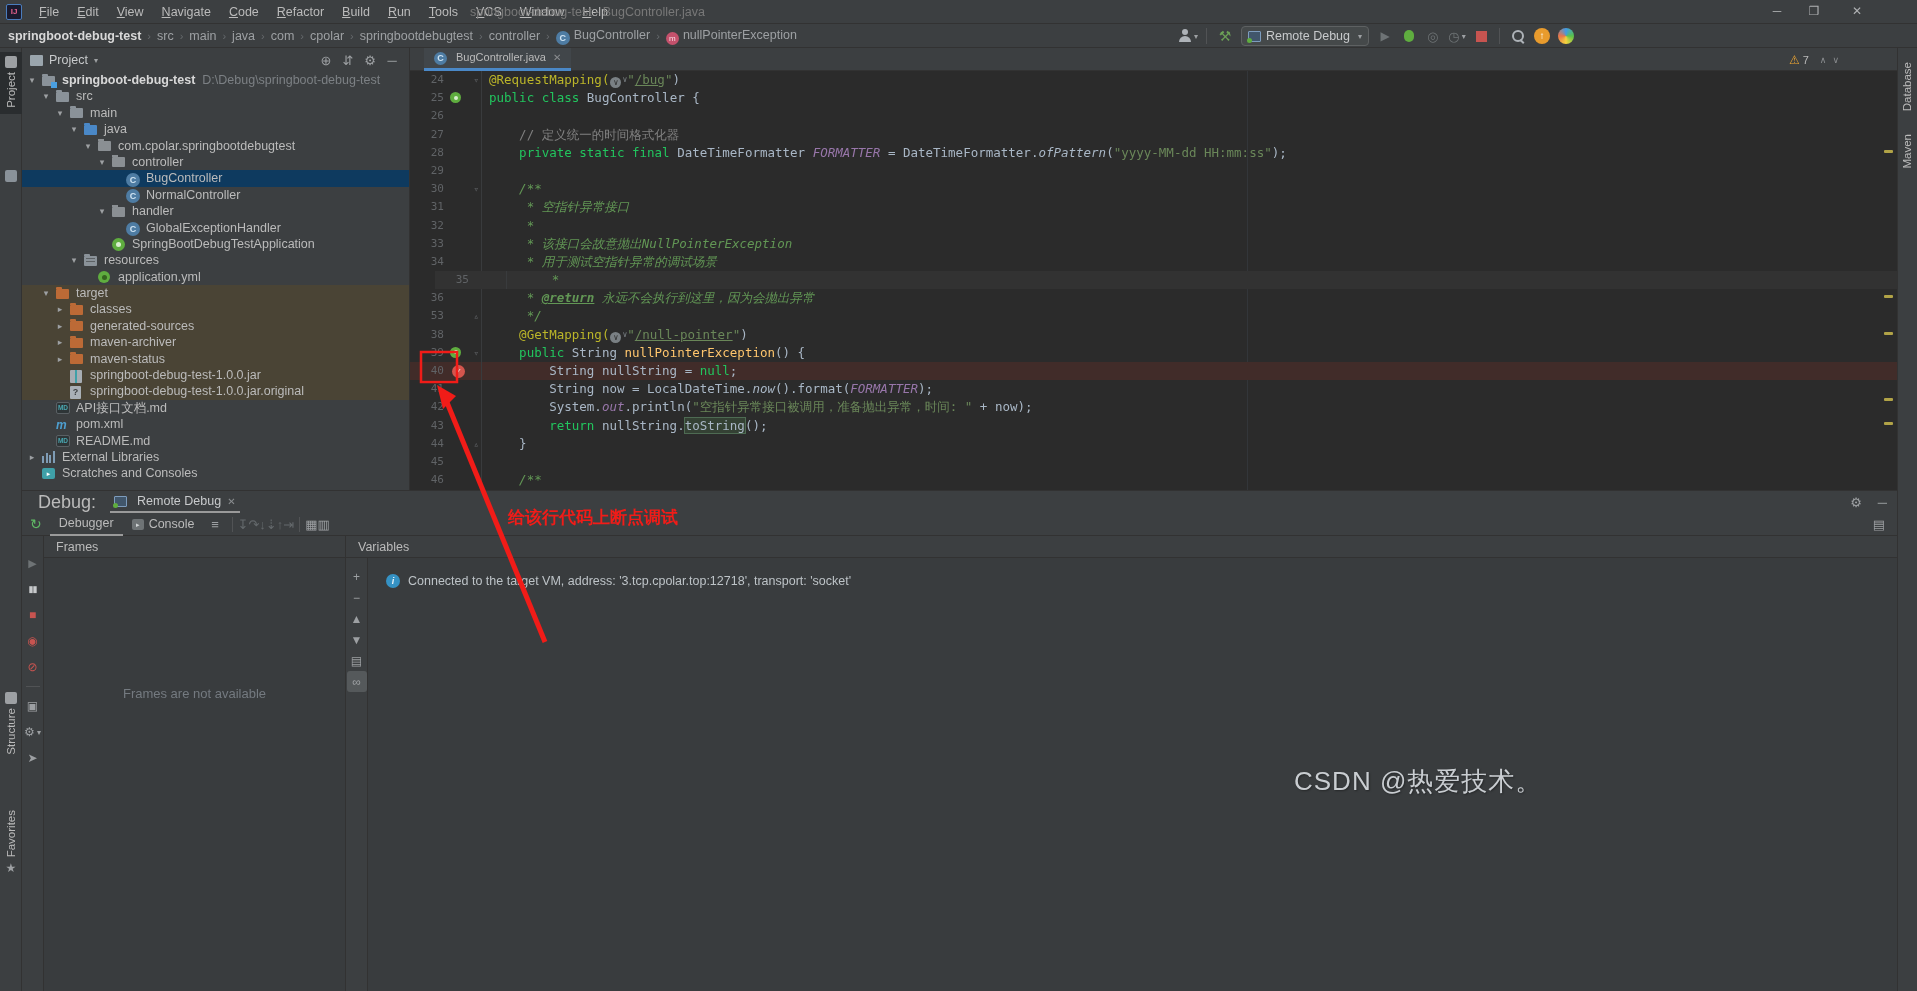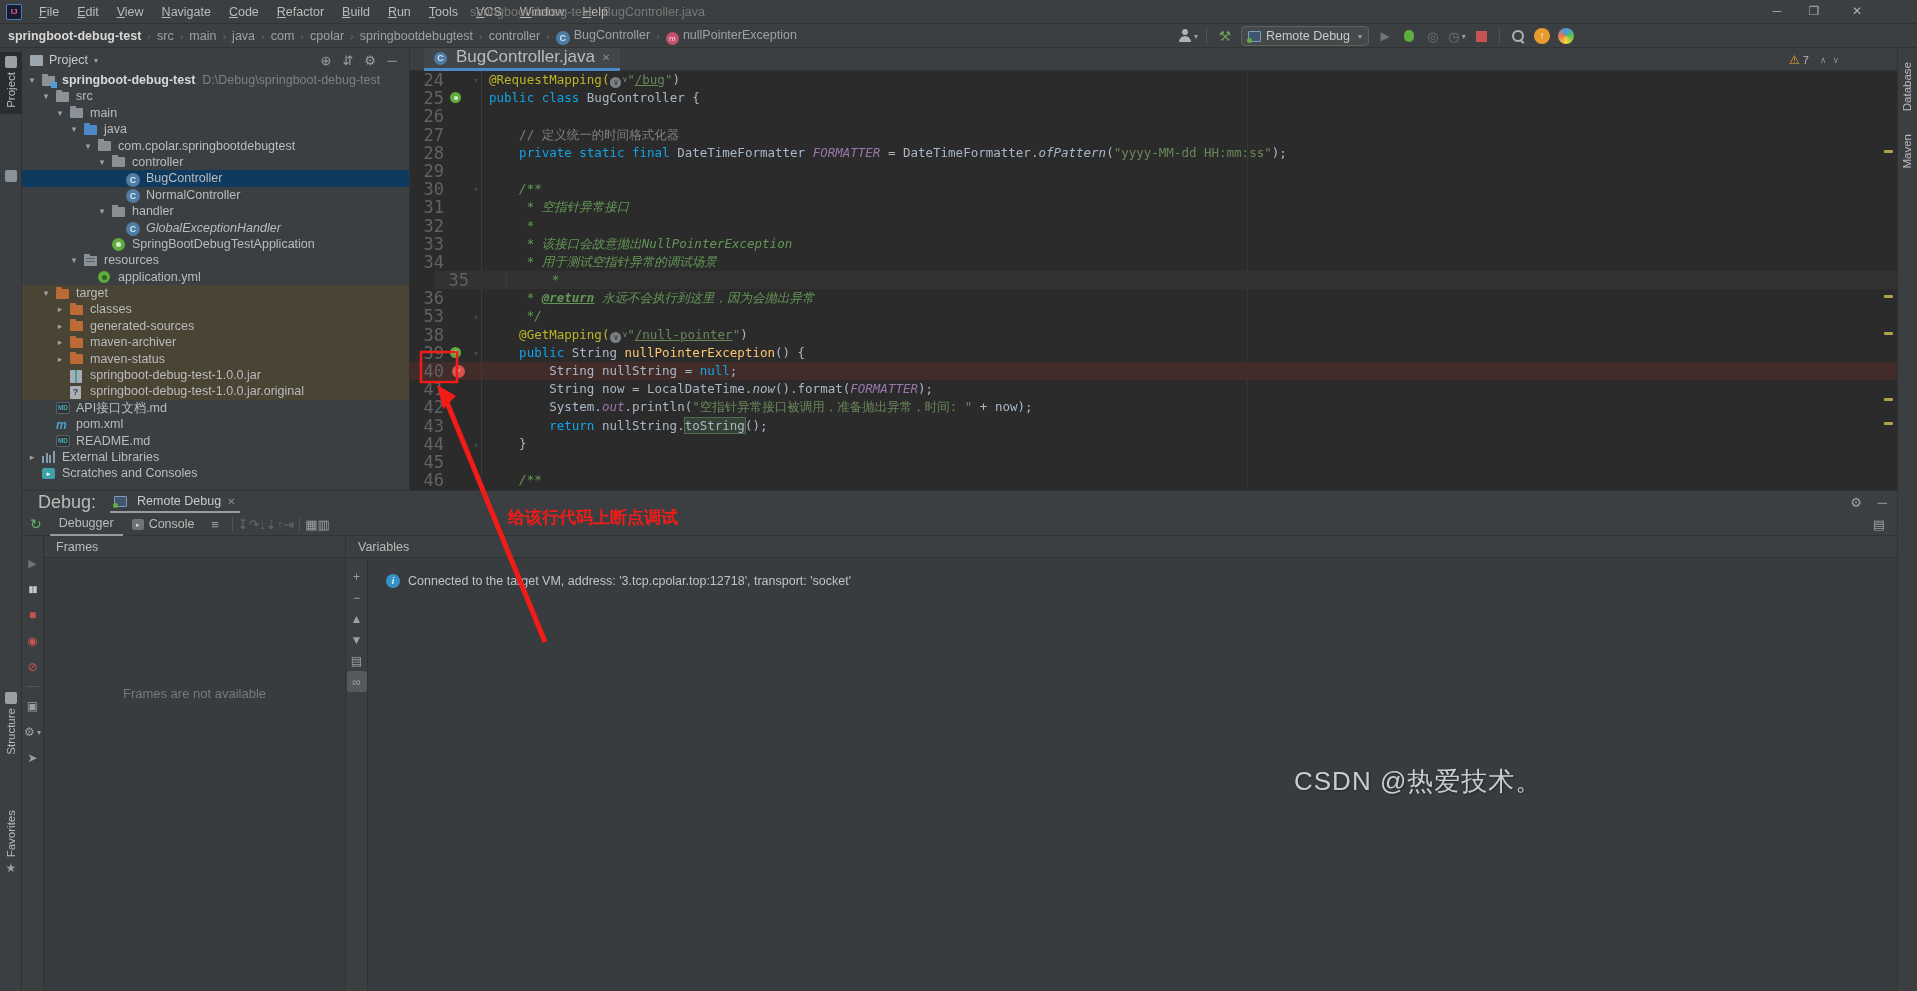--- a/index.html
+++ b/index.html
@@ -92,34 +92,34 @@
   .tmd { width:14px; height:12px; background:#2e3537; border:1px solid #5a6064; border-radius:2px; color:#49a6b0; font-size:6.5px; font-weight:bold; text-align:center; line-height:10px; }
   .tmaven { color:#4e9fd0; font-style:italic; font-weight:bold; font-size:12px; line-height:12px; }
   .tlibs { width:13px; height:12px; display:flex; gap:1.5px; align-items:flex-end; }
   .tlibs i { display:block; width:2.5px; background:#7f9cb5; }
   .tscratch { width:13px; height:11px; background:#3fa0a8; border-radius:2px; color:#fff; font-size:7px; text-align:center; line-height:11px; }
 
   
   #editor { position:absolute; left:410px; top:48px; width:1487px; height:442px; background:#2b2b2b; }
   #tabbar { position:absolute; left:0; top:0; width:100%; height:23px; background:#3c3f41; border-bottom:1px solid #323232; }
   #tab1 { position:absolute; left:14px; top:0; height:23px; display:flex; align-items:center; padding:0 10px; background:#41464a; border-bottom:3px solid #4a88c7; }
-  #tab1 .tabname { color:#bbbbbb; font-size:17px; margin:0 7px 2px 5px; }
+  #tab1 .tabname { color:#bbbbbb; font-size:11px; margin:0 7px 2px 5px; }
   #tab1 .tabx { color:#8a8d90; font-size:10px; margin-bottom:2px; }
   #code { position:absolute; left:0; top:23px; width:100%; }
   .code-row { position:relative; display:flex; height:18.2px; line-height:18.2px; font-family:"DejaVu Sans Mono", monospace; font-size:12.5px; white-space:pre; }
   .code-row.cur { background:#323232;margin-left:25px; }
   .code-row.bp { background:#412c29; }
-  .code-row .ln { width:38px; text-align:right; color:#606366; font-size:17px; padding-right:4px; flex:none; }
+  .code-row .ln { width:38px; text-align:right; color:#606366; font-size:11px; padding-right:4px; flex:none; }
   .code-row .gut { width:34px; flex:none; position:relative; border-right:1px solid #393b3d; }
   .code-row .codetxt { padding-left:7px; }
   .gut .spring { position:absolute; left:2px; top:3px; width:11px; height:11px; border-radius:50%; background:#5fad3f; }
   .gut .spring::after { content:""; position:absolute; left:3.5px; top:3.5px; width:4px; height:4px; border-radius:50%; background:#d9efcf; }
   .gut .bpdot { position:absolute; left:4px; top:2.5px; width:13px; height:13px; border-radius:50%; background:#d5554d; color:#efefef; font-size:9px; line-height:13px; text-align:center; }
   .gut .fold { position:absolute; right:2px; top:0; color:#606366; font-size:9px; }
-  .s-kw{color:#0ea5e9} .s-plain{color:#a9b7c6} .s-str{color:#6a8759}
+  .s-kw{color:#22c55e} .s-plain{color:#a9b7c6} .s-str{color:#6a8759}
   .s-stru{color:#6a8759;text-decoration:underline}
   .s-ann{color:#bbb529} .s-cmt{color:#808080}
   .s-doc{color:#629755;font-style:italic}
   .s-doctag{color:#629755;font-style:italic;font-weight:bold;text-decoration:underline}
   .s-field{color:#9876aa;font-style:italic} .s-meth{color:#ffc66d}
   .s-it{color:#a9b7c6;font-style:italic}
   .s-hl{color:#a9b7c6;background:#344134;box-shadow:0 0 0 1px #4e6b53}
   .map-ico { display:inline-block; width:11px; height:11px; border-radius:50%; background:#7a8084; color:#2b2b2b; font-size:8px; line-height:11px; text-align:center; vertical-align:-1px; margin:0 1px; }
   .map-car { color:#7a8084; font-size:8px; vertical-align:2px; }
   #margin-guide { position:absolute; left:837px; top:23px; width:1px; height:419px; background:#33363a; }
@@ -339,21 +339,21 @@
         <span class="tclass ticon" style="left: 104px;">C</span>
         <span class="tlabel" style="left: 124px;">NormalController</span>
       </div>
       <div class="trow">
         <span class="chev" style="left: 74px;">▾</span>
         <span class="tpkg ticon" style="left: 90px;"></span>
         <span class="tlabel" style="left: 110px;">handler</span>
       </div>
       <div class="trow">
         <span class="tclass ticon" style="left: 104px;">C</span>
-        <span class="tlabel" style="left: 124px; font-style: italic;">GlobalExceptionHandler</span>
+        <span class="tlabel" style="left: 124px;">GlobalExceptionHandler</span>
       </div>
       <div class="trow">
         <span class="tspring ticon" style="left: 90px;"></span>
         <span class="tlabel" style="left: 110px;">SpringBootDebugTestApplication</span>
       </div>
       <div class="trow">
         <span class="chev" style="left: 46px;">▾</span>
         <span class="tfolder res ticon" style="left: 62px;"></span>
         <span class="tlabel" style="left: 82px;">resources</span>
       </div>

